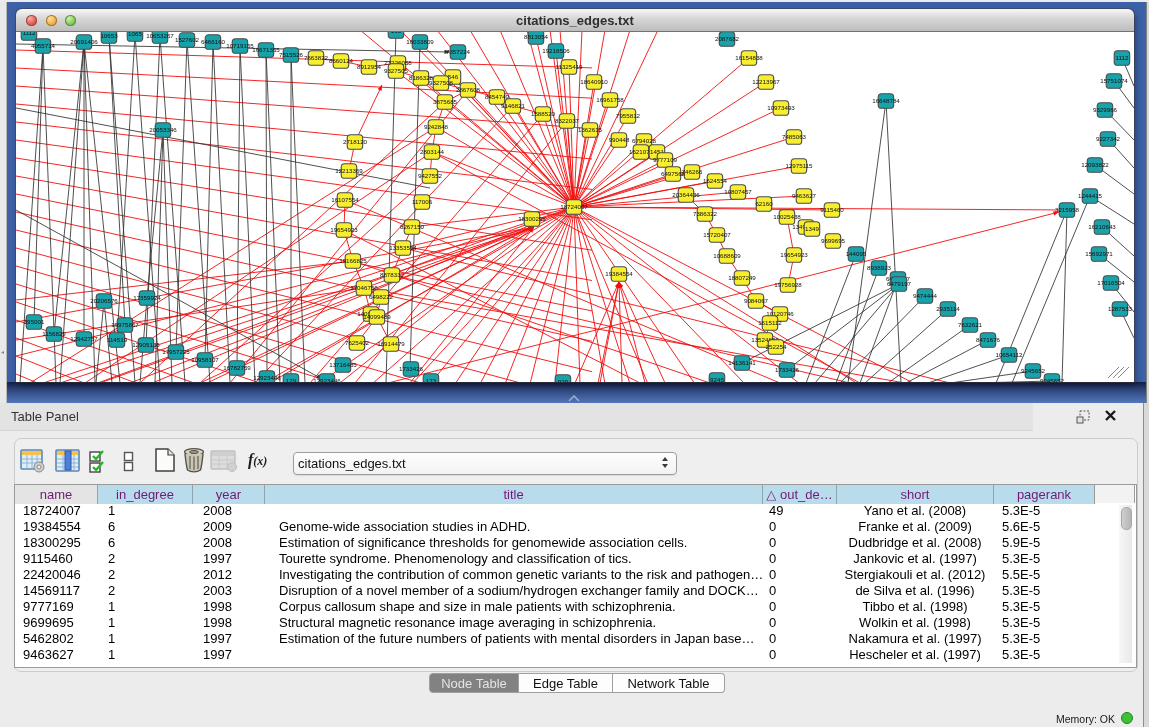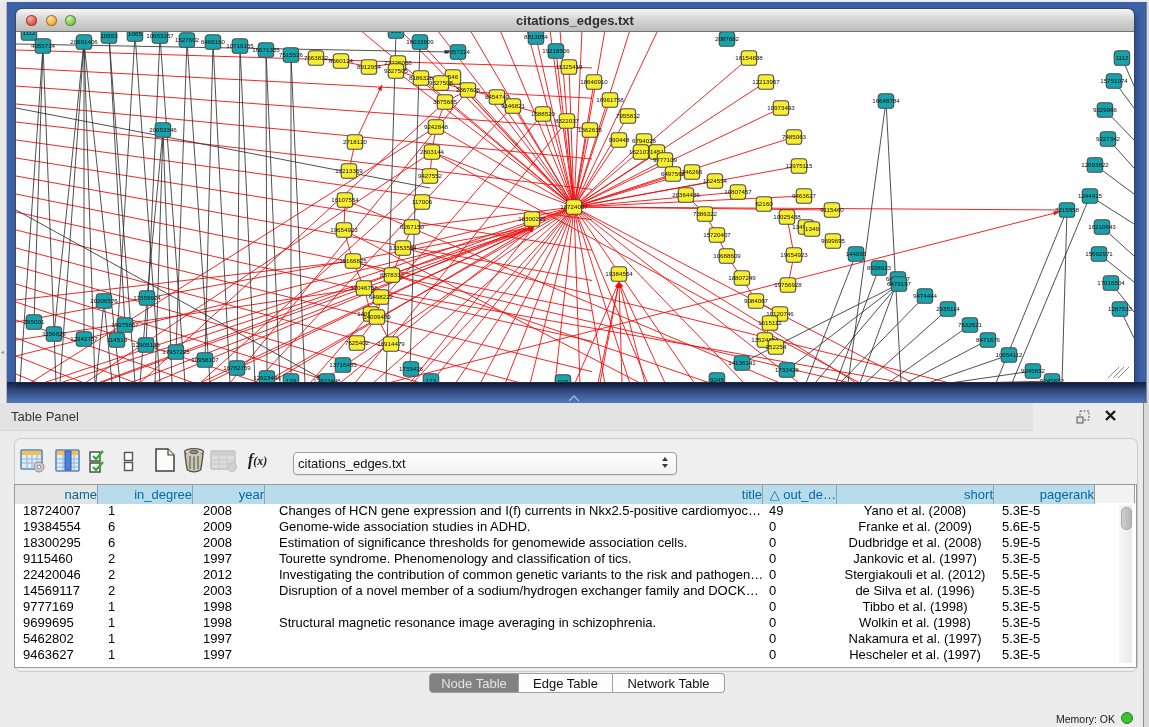--- a/index.html
+++ b/index.html
@@ -16,21 +16,21 @@
 .light{top:6px;width:11px;height:11px;border-radius:50%}
 #canvas{left:0;top:23px;width:1118px;height:350px;background:#fff;overflow:hidden}
 #tpanel{left:0;top:403px;width:1149px;height:324px;background:#ececec}
 #tphead{left:0;top:0;width:1033px;height:27px;background:#e3e3e3;border-bottom:1px solid #d5d5d5}
 #tptitle{left:11px;top:6px;font-size:13px;color:#333}
 #container{left:14px;top:35px;width:1122px;height:232px;background:#efefef;border:1px solid #cbcbcb;border-radius:7px}
 #combo{left:293px;top:452px;width:382px;height:21px;background:linear-gradient(#fdfdfd,#f3f3f3);border:1px solid #9d9d9d;border-radius:4px;box-shadow:0 1px 1px rgba(0,0,0,.08)}
 #combotext{left:298px;top:456px;font-size:13px;color:#111}
 #table{left:14px;top:484px;width:1121px;height:182px;background:#fff;border:1px solid #9a9a9a}
 #thead{left:14px;top:484px;width:1121px;height:19px;background:#f2f2f2;border:1px solid #9a9a9a;border-bottom:none;box-sizing:border-box}
-.hcell{top:0;height:19px;font-size:13px;color:#0369a1;text-align:right;line-height:19px;border-right:1px solid #8fa4ad;box-sizing:border-box;background:#b9dcec}
+.hcell{top:0;height:19px;font-size:13px;color:#701a75;text-align:center;line-height:19px;border-right:1px solid #8fa4ad;box-sizing:border-box;background:#b9dcec}
 .row{position:absolute;left:14px;width:1105px;height:16px;font-size:13px;color:#000}
 .row span{position:absolute;top:0;white-space:nowrap}
 .row .ctr{text-align:center}
 #vsb{left:1119px;top:505px;width:13px;height:158px;background:linear-gradient(90deg,#f6f6f6,#e9e9e9)}
 #vsbthumb{left:1121px;top:507px;width:9px;height:21px;border-radius:5px;background:linear-gradient(90deg,#cfcfcf,#b5b5b5);border:1px solid #a8a8a8}
 #tabs{left:429px;top:673px;height:20px;font-size:13px}
 .tab{position:absolute;top:0;height:20px;line-height:20px;text-align:center;border:1px solid #9f9f9f;box-sizing:border-box}
 #status{left:0;top:706px;width:1149px;height:21px}
 </style></head>
 <body>
@@ -789,21 +789,20 @@
    <div class="abs hcell" style="left:178px;width:72px">year</div>
    <div class="abs hcell" style="left:250px;width:498px">title</div>
    <div class="abs hcell" style="left:748px;width:74px">△ out_de…</div>
    <div class="abs hcell" style="left:822px;width:157px">short</div>
    <div class="abs hcell" style="left:979px;width:101px;border-right:1px solid #9a9a9a">pagerank</div>
  </div>
  <div class="row" style="top:503px">
       <span style="left:9px">18724007</span>
       <span style="left:94px">1</span>
       <span style="left:189px">2008</span>
-      <span style="left:265px">Changes of HCN gene expression and I(f) currents in Nkx2.5-positive cardiomyoc…</span>
       <span style="left:755px">49</span>
       <span class="ctr" style="left:822px;width:158px">Yano et al. (2008)</span>
       <span style="left:988px">5.3E-5</span>
     </div>
     <div class="row" style="top:519px">
       <span style="left:9px">19384554</span>
       <span style="left:94px">6</span>
       <span style="left:189px">2009</span>
       <span style="left:265px">Genome-wide association studies in ADHD.</span>
       <span style="left:755px">0</span>
@@ -843,37 +842,39 @@
       <span style="left:189px">2003</span>
       <span style="left:265px">Disruption of a novel member of a sodium/hydrogen exchanger family and DOCK…</span>
       <span style="left:755px">0</span>
       <span class="ctr" style="left:822px;width:158px">de Silva et al. (1996)</span>
       <span style="left:988px">5.3E-5</span>
     </div>
     <div class="row" style="top:599px">
       <span style="left:9px">9777169</span>
       <span style="left:94px">1</span>
       <span style="left:189px">1998</span>
+      <span style="left:265px">Corpus callosum shape and size in male patients with schizophrenia.</span>
       <span style="left:755px">0</span>
       <span class="ctr" style="left:822px;width:158px">Tibbo et al. (1998)</span>
       <span style="left:988px">5.3E-5</span>
     </div>
     <div class="row" style="top:615px">
       <span style="left:9px">9699695</span>
       <span style="left:94px">1</span>
       <span style="left:189px">1998</span>
       <span style="left:265px">Structural magnetic resonance image averaging in schizophrenia.</span>
       <span style="left:755px">0</span>
       <span class="ctr" style="left:822px;width:158px">Wolkin et al. (1998)</span>
       <span style="left:988px">5.3E-5</span>
     </div>
     <div class="row" style="top:631px">
       <span style="left:9px">5462802</span>
       <span style="left:94px">1</span>
       <span style="left:189px">1997</span>
+      <span style="left:265px">Estimation of the future numbers of patients with mental disorders in Japan base…</span>
       <span style="left:755px">0</span>
       <span class="ctr" style="left:822px;width:158px">Nakamura et al. (1997)</span>
       <span style="left:988px">5.3E-5</span>
     </div>
     <div class="row" style="top:647px">
       <span style="left:9px">9463627</span>
       <span style="left:94px">1</span>
       <span style="left:189px">1997</span>
       <span style="left:755px">0</span>
       <span class="ctr" style="left:822px;width:158px">Hescheler et al. (1997)</span>

